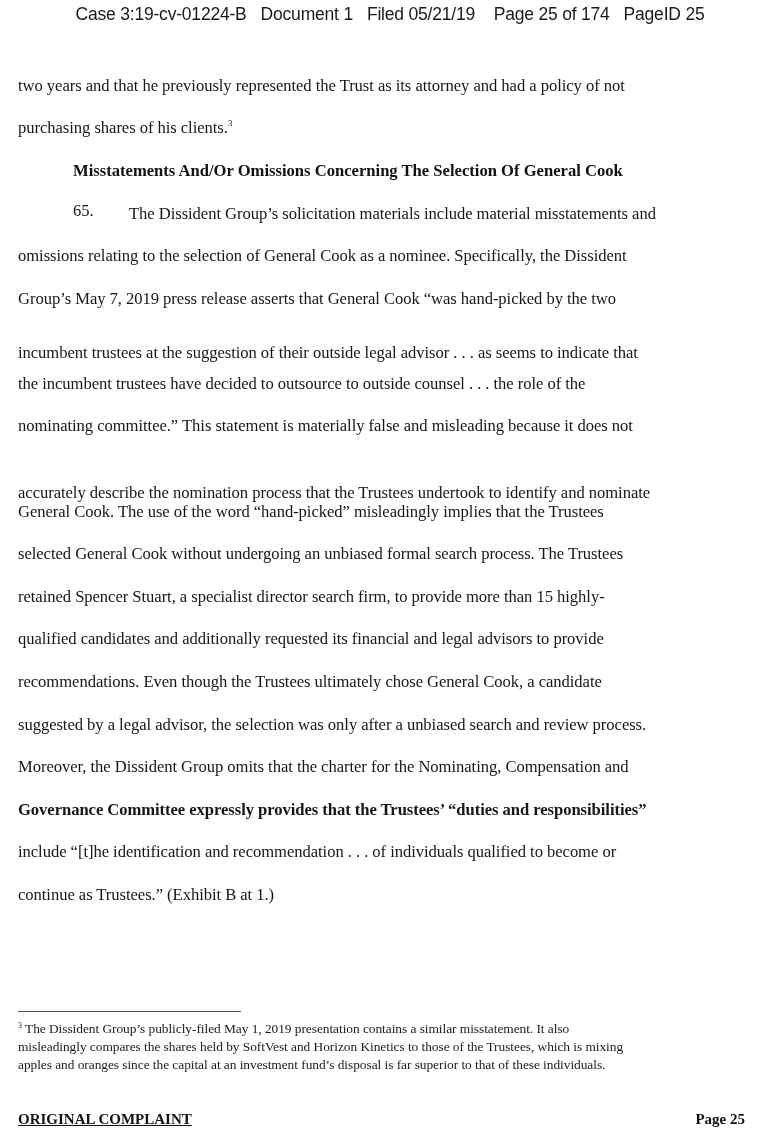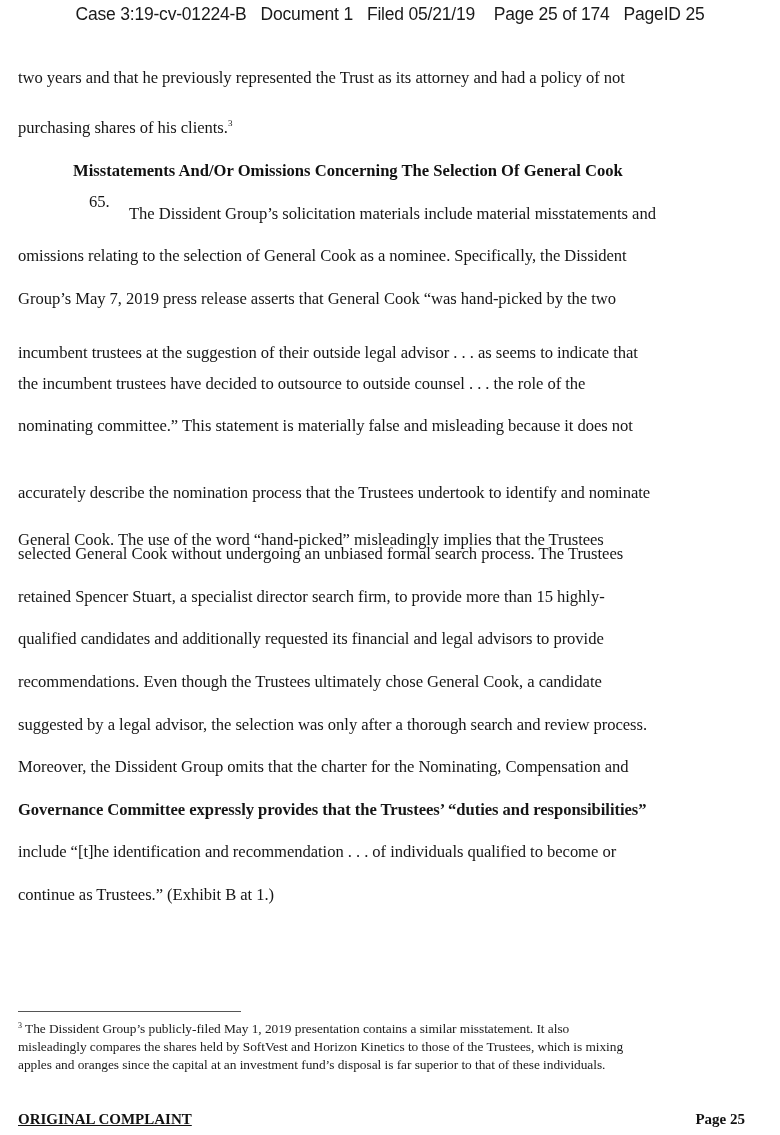--- a/index.html
+++ b/index.html
@@ -95,41 +95,41 @@
       font-weight: bold;
       white-space: nowrap;
       color: #111;
     }
   </style>
 </head>
 <body>
 
 <div class="header">Case 3:19-cv-01224-B   Document 1   Filed 05/21/19    Page 25 of 174   PageID 25</div>
 
-<div class="line" style="top:68px;">two years and that he previously represented the Trust as its attorney and had a policy of not</div>
+<div class="line" style="top:76px;">two years and that he previously represented the Trust as its attorney and had a policy of not</div>
 <div class="line" style="top:118px;"><span>purchasing shares of his clients.</span><sup class="fnref">3</sup></div>
 
 <div class="heading">Misstatements And/Or Omissions Concerning The Selection Of General Cook</div>
 
-<div class="para-num" style="top:192px;margin-left:16px;">65.</div>
+<div class="para-num" style="top:201px;">65.</div>
 <div class="line" style="top:204px; left:129px;">The Dissident Group’s solicitation materials include material misstatements and</div>
 
 <div id="para-lines">
     <div class="line" style="top: 246px;">omissions relating to the selection of General Cook as a nominee.  Specifically, the Dissident</div>
     <div class="line" style="top: 288.6px;">Group’s May 7, 2019 press release asserts that General Cook “was hand-picked by the two</div>
     <div class="line" style="top: 343px;">incumbent trustees at the suggestion of their outside legal advisor . . . as seems to indicate that</div>
     <div class="line" style="top: 373.8px;">the incumbent trustees have decided to outsource to outside counsel . . . the role of the</div>
     <div class="line" style="top: 416.4px;">nominating committee.”  This statement is materially false and misleading because it does not</div>
     <div class="line" style="top: 459px; margin-top: 24px;">accurately describe the nomination process that the Trustees undertook to identify and nominate</div>
-    <div class="line" style="top: 501.6px; margin-top: 28px;">General Cook.  The use of the word “hand-picked” misleadingly implies that the Trustees</div>
+    <div class="line" style="top: 501.6px;">General Cook.  The use of the word “hand-picked” misleadingly implies that the Trustees</div>
     <div class="line" style="top: 544.2px;">selected General Cook without undergoing an unbiased formal search process.  The Trustees</div>
     <div class="line" style="top: 586.8px;">retained Spencer Stuart, a specialist director search firm, to provide more than 15 highly-</div>
     <div class="line" style="top: 629.4px;">qualified candidates and additionally requested its financial and legal advisors to provide</div>
     <div class="line" style="top: 672px;">recommendations.  Even though the Trustees ultimately chose General Cook, a candidate</div>
-    <div class="line" style="top: 714.6px;">suggested by a legal advisor, the selection was only after a thorough search and review process.</div>
+    <div class="line" style="top: 714.6px;">suggested by a legal advisor, the selection was only after a unbiased search and review process.</div>
     <div class="line" style="top: 757.2px;">Moreover, the Dissident Group omits that the charter for the Nominating, Compensation and</div>
     <div class="line" style="top: 799.8px; font-weight: bold;">Governance Committee expressly provides that the Trustees’ “duties and responsibilities”</div>
     <div class="line" style="top: 842.4px; font-family: Liberation Serif, serif;">include “[t]he identification and recommendation . . . of individuals qualified to become or</div>
     <div class="line" style="top: 885px;">continue as Trustees.”  (Exhibit B at 1.)</div>
   </div>
 
 <div class="fn-rule"></div>
 
 <div class="fn-line" style="top:1021px;"><sup>3</sup><span> The Dissident Group’s publicly-filed May 1, 2019 presentation contains a similar misstatement.  It also</span></div>
 <div class="fn-line" style="top:1039px;">misleadingly compares the shares held by SoftVest and Horizon Kinetics to those of the Trustees, which is mixing</div>

